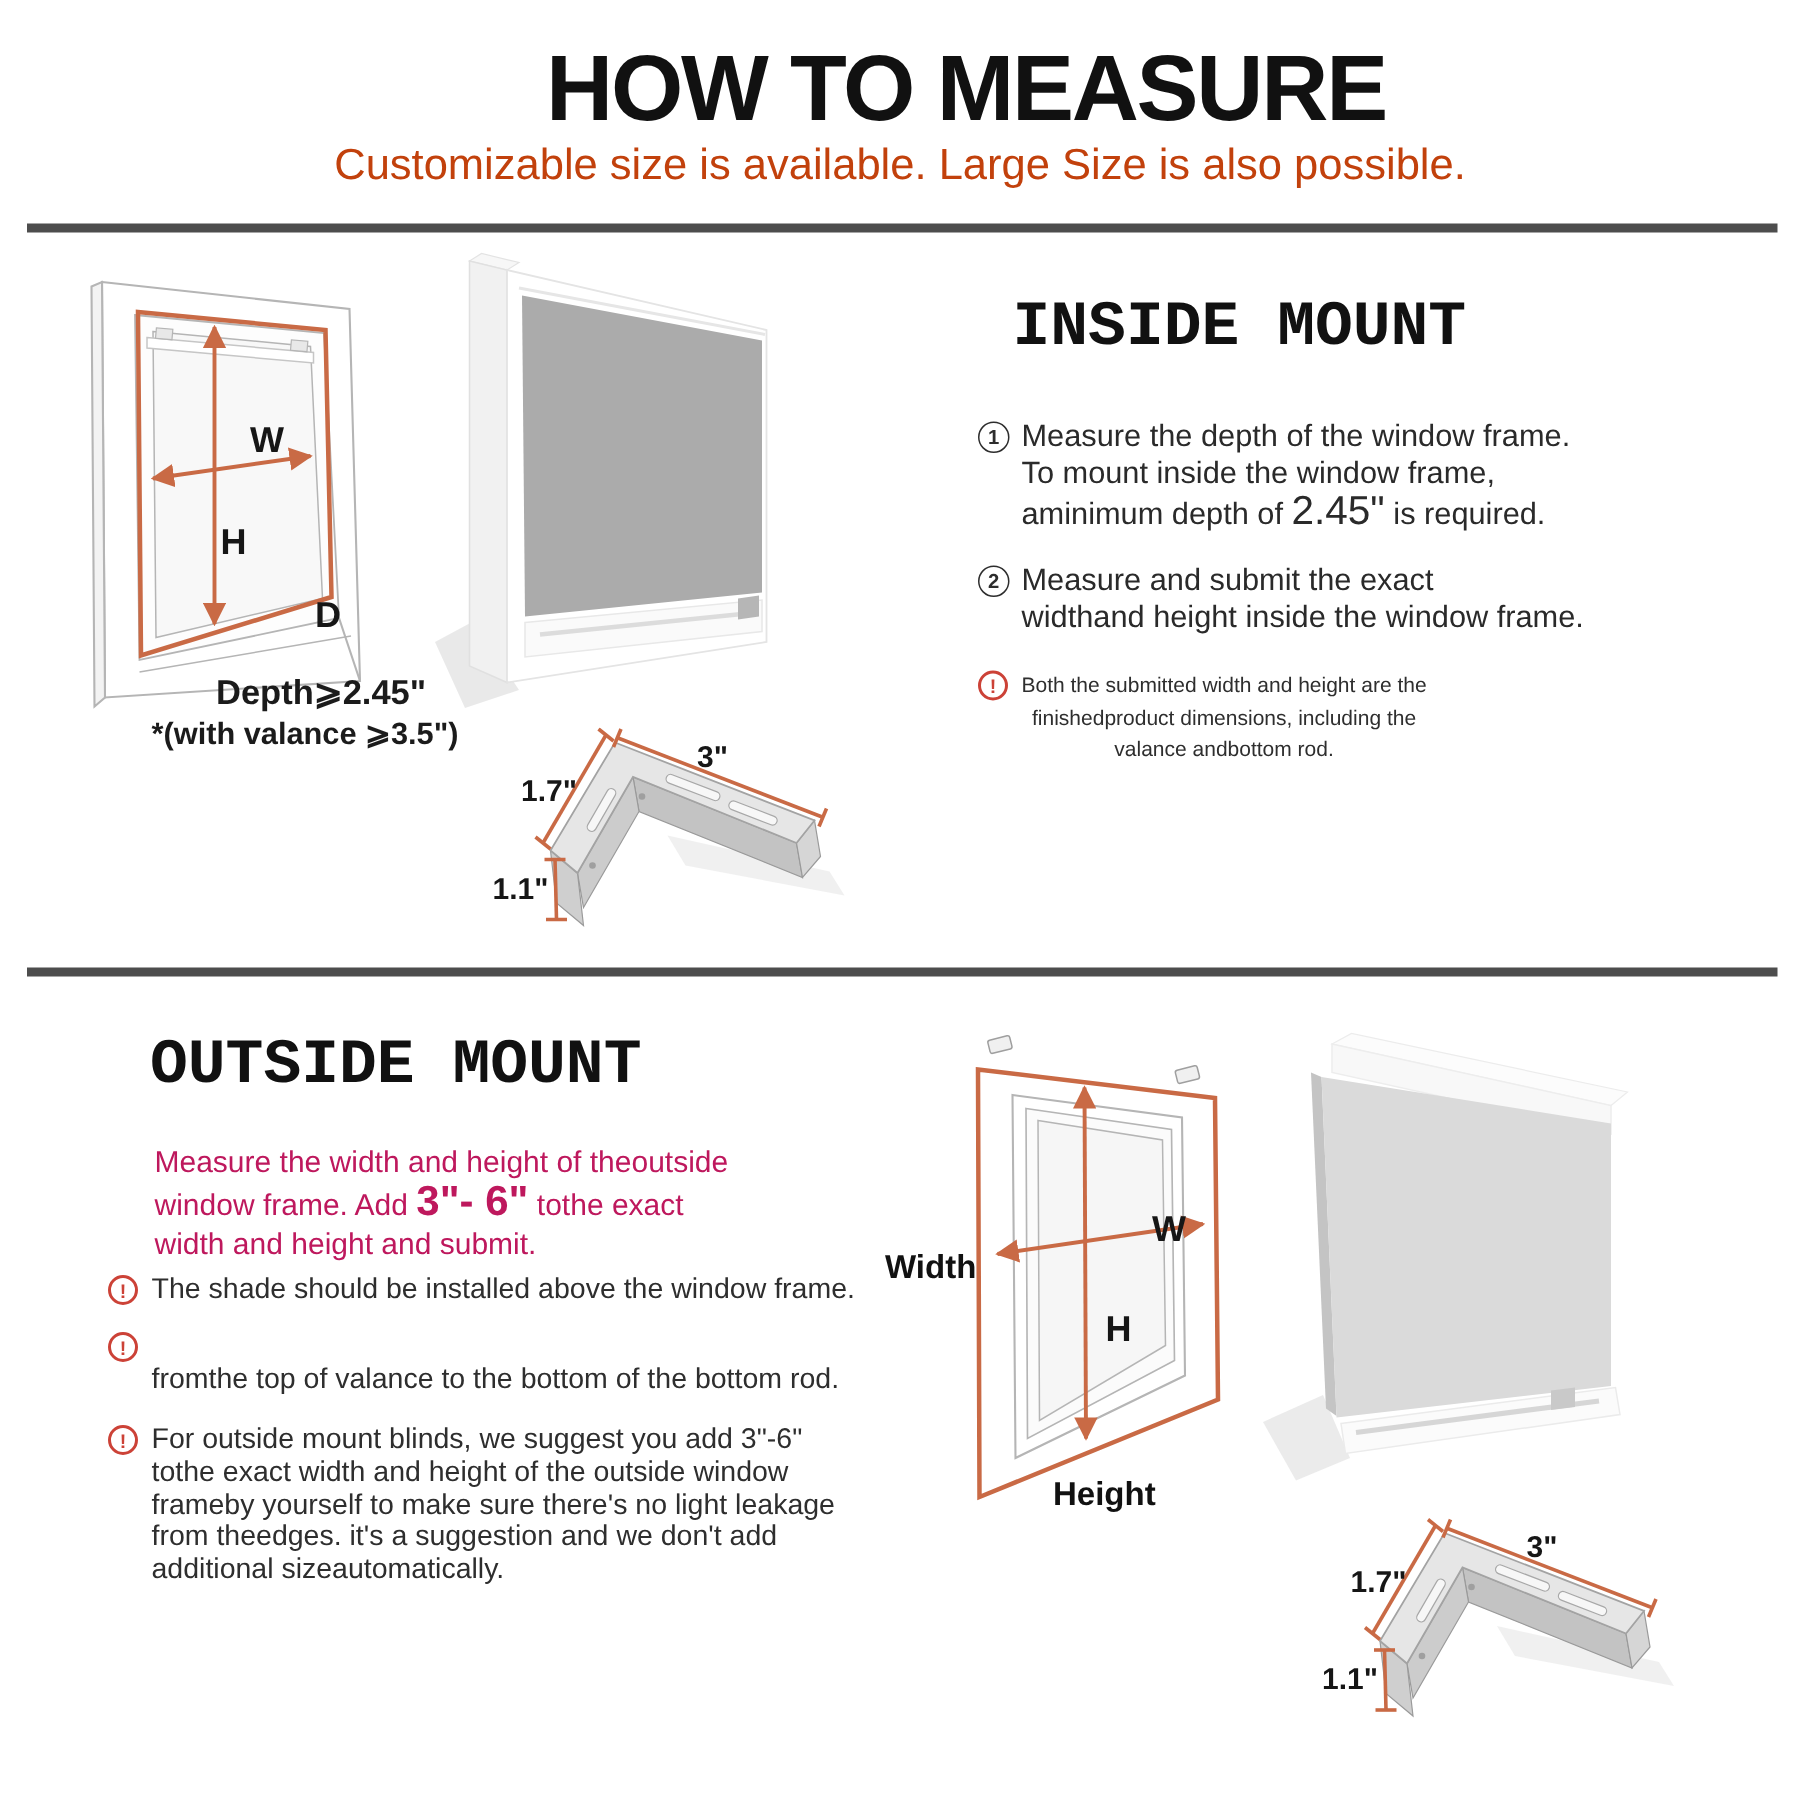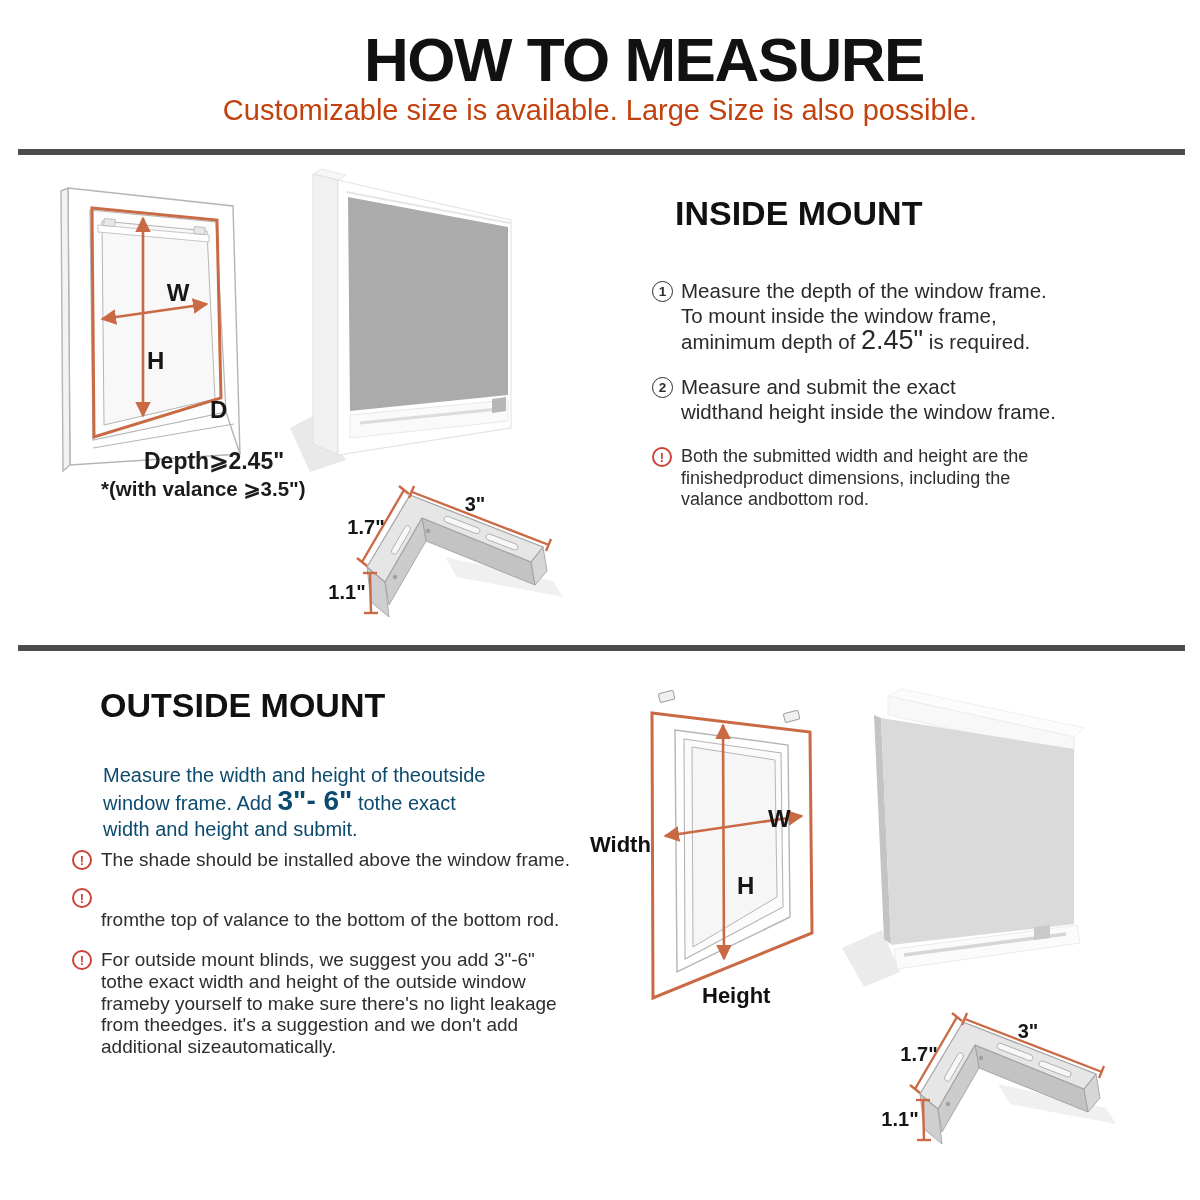--- a/index.html
+++ b/index.html
@@ -14,42 +14,42 @@
   .main-title {
     position:absolute; top:24px; left:0; width:100%; text-align:center;
     font-size:62px; font-weight:700; letter-spacing:-1.5px; color:#111;margin-left:44px;
   }
   .subtitle {
     position:absolute; top:94px; left:0; width:100%; text-align:center;
     font-size:29px; font-weight:500; color:#c2410c;
   }
   .divider { position:absolute; left:18px; width:1167px; height:6px; background:#4d4d4d; }
 
-  .section-title { position:absolute; font-size:34px; font-weight:700; color:#111; letter-spacing:0; }
+  .section-title { position:absolute; font-size:42px; font-weight:700; color:#111; letter-spacing:0;font-family:Liberation Mono, monospace; }
 
   .step { position:absolute; display:flex; gap:8px; color:#2a2a2a; }
   .step .lines { font-size:20.5px; line-height:24.5px; }
   .num-badge {
     display:inline-flex; align-items:center; justify-content:center; flex:0 0 auto;
     width:21px; height:21px; border:1.6px solid #2d2d2d; border-radius:50%;
     font-size:13.5px; font-weight:600; color:#2d2d2d; margin-top:2px;
   }
   .warn { position:absolute; display:flex; gap:9px; color:#2e2e2e; }
   .warn-badge {
     display:inline-flex; align-items:center; justify-content:center; flex:0 0 auto;
     width:20px; height:20px; border:2px solid #CC4237; border-radius:50%;
     font-size:13px; font-weight:700; color:#CC4237; margin-top:1px;
   }
   .warn .lines { font-size:19px; line-height:21.8px; }
-  .warn.small .lines { font-size:18px; line-height:21.5px; }
+  .warn.small .lines { font-size:14px; line-height:21.5px;text-align:center; }
 
   .big-a { font-size:27px; }                      
   .big-b { font-size:28px; font-weight:700; }     
 
-  .intro { position:absolute; font-size:20px; line-height:26px; color:#0c4a6e; }
+  .intro { position:absolute; font-size:20px; line-height:26px; color:#be185d; }
 
   .note-depth   { position:absolute; font-size:23px;   font-weight:700; color:#1b1b1b; }
   .note-valance { position:absolute; font-size:20.5px; font-weight:700; color:#1b1b1b; }
 
   svg text { font-family:"Liberation Sans", sans-serif; }
   .dlabel  { font-weight:700; font-size:24px; fill:#161616; }
   .dlabel2 { font-weight:700; font-size:22px; fill:#111111; }
   .blabel  { font-weight:700; font-size:20px; fill:#161616; }
 </style>
 </head>

